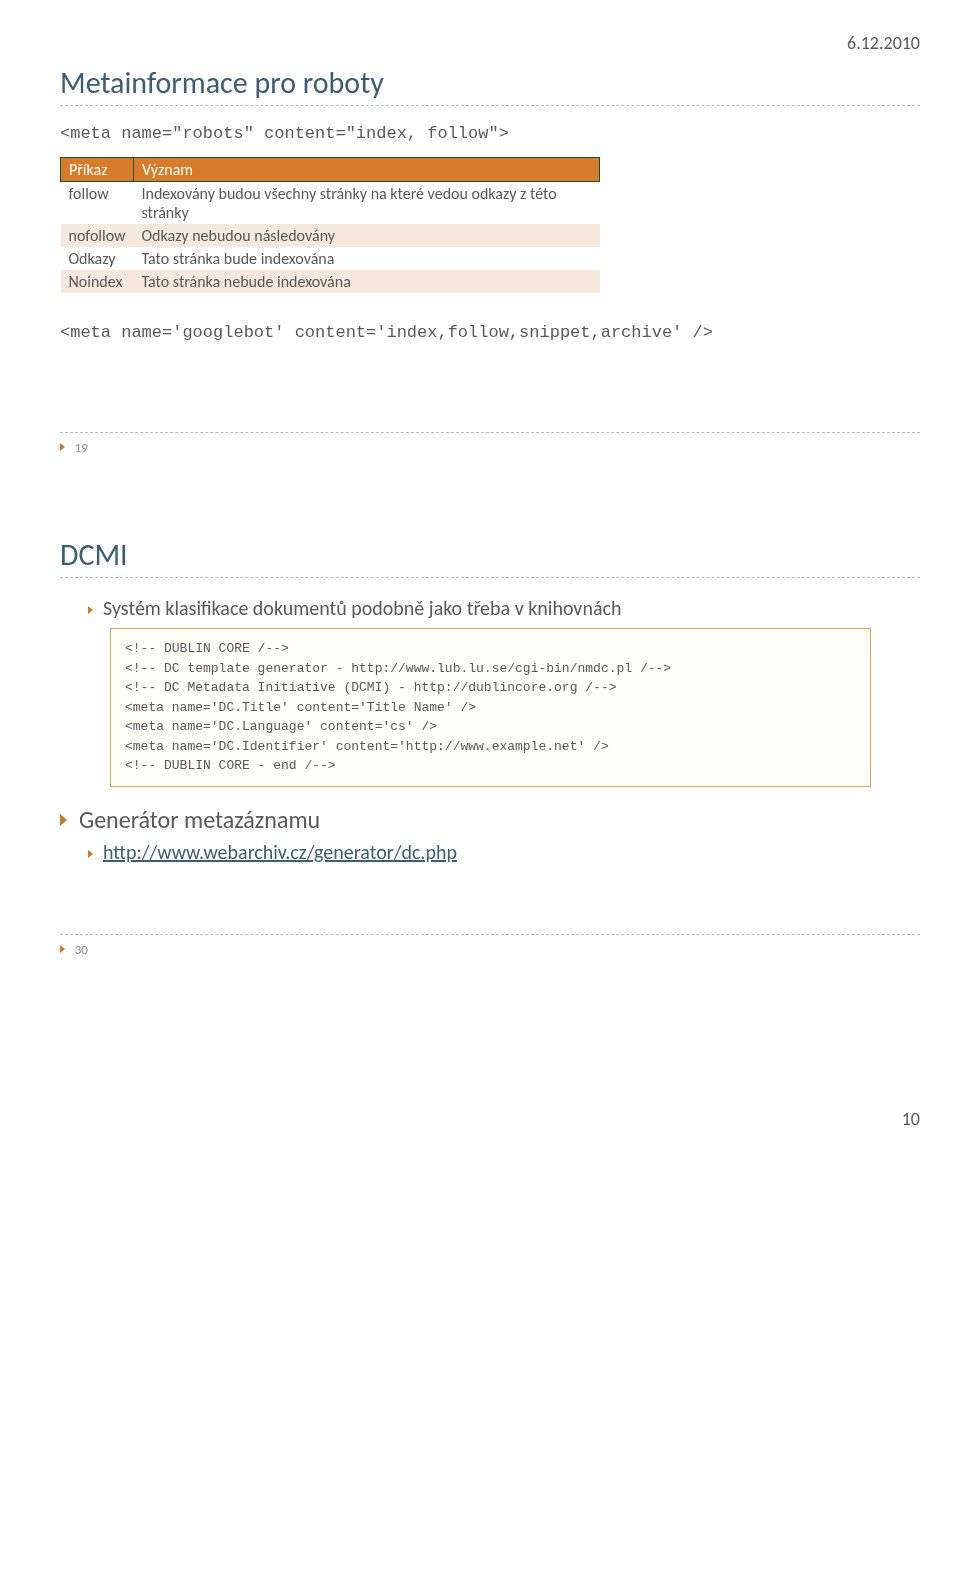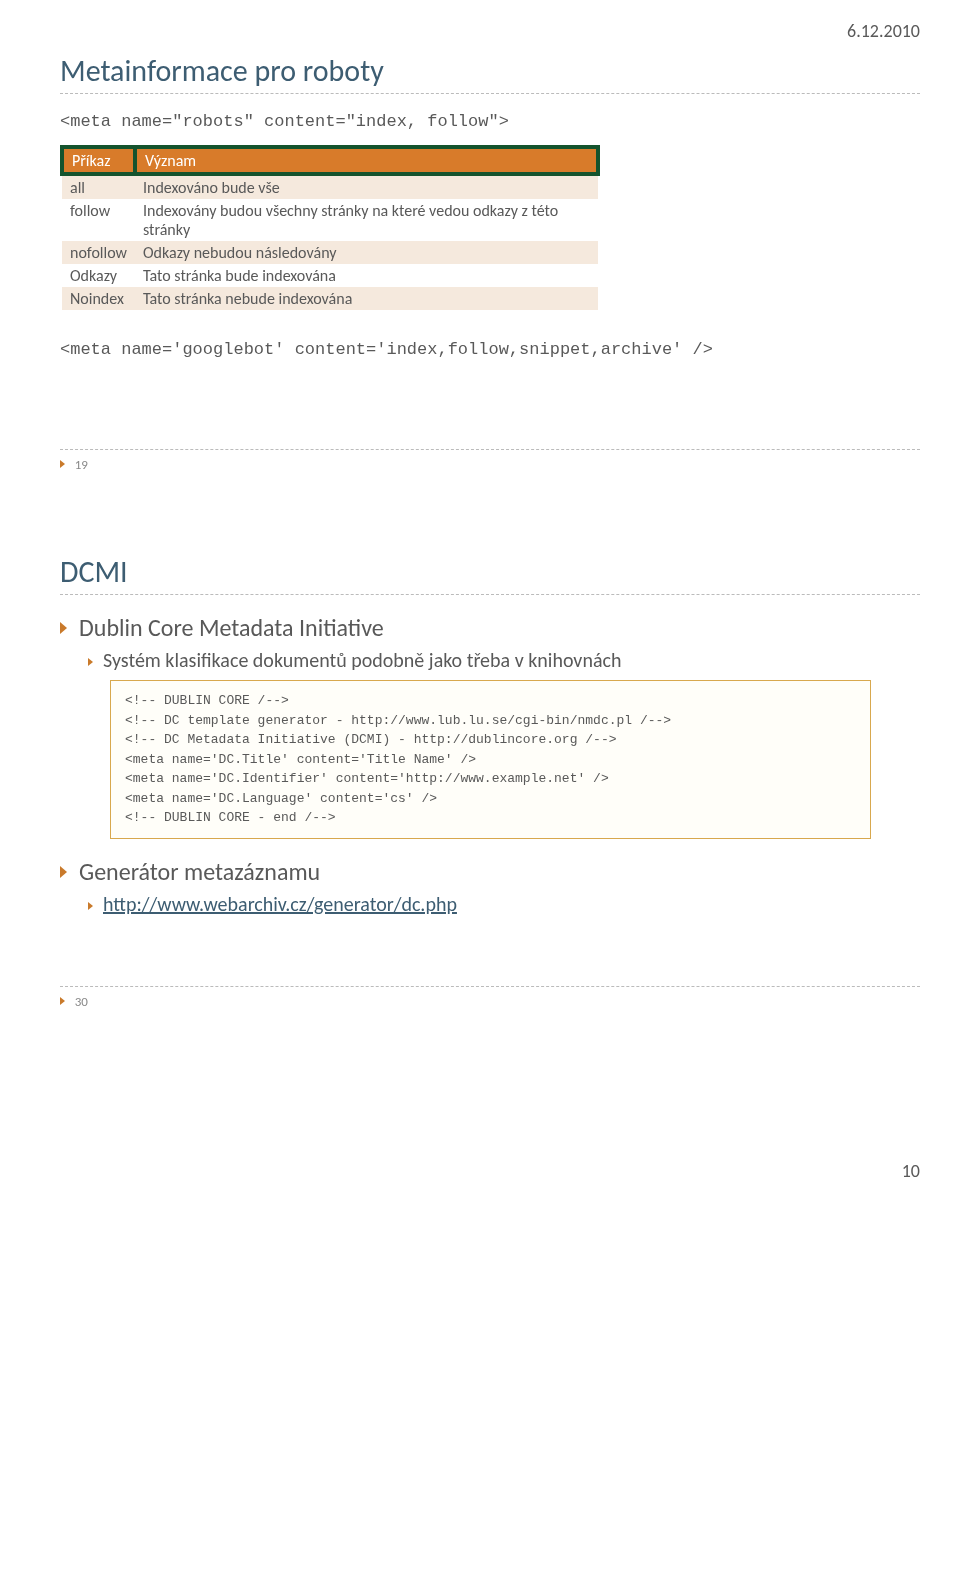--- a/index.html
+++ b/index.html
@@ -5,21 +5,21 @@
   * { box-sizing: border-box; margin: 0; padding: 0; }
   body {
     font-family: Calibri, Arial, sans-serif;
     background: #fff;
     width: 960px;
     color: #333;
     position: relative;
   }
   .page-header {
     text-align: right;
-    padding: 20px 40px 10px 0;
+    padding: 32px 40px 10px 0;
     color: #595959;
     font-size: 18px;
   }
   .content-wrap {
     padding: 0 40px 30px 60px;
   }
   .slide {
     margin-bottom: 80px;
   }
   .slide-title {
@@ -40,21 +40,21 @@
     border-collapse: collapse;
     width: 540px;
     font-size: 16px;
   }
   table.robots th {
     background: #d87b2a;
     color: #fff;
     text-align: left;
     font-weight: 400;
     padding: 2px 8px;
-    border: 4px solid #14532d;
+    border: 1px solid #14532d;
   }
   table.robots td {
     padding: 2px 8px;
     color: #595959;
     vertical-align: top;
   }
   table.robots tr.stripe td {
     background: #f5e9dd;
   }
   .slide-num-row {
@@ -122,24 +122,20 @@
   <div class="slide">
     <div class="slide-title">Metainformace pro roboty</div>
     <div class="code-line">&lt;meta name="robots" content="index, follow"&gt;</div>
 
     <table class="robots">
       <tbody>
           <tr>
         <th>Příkaz</th>
         <th>Význam</th>
       </tr>
-      <tr class="stripe">
-        <td>all</td>
-        <td>Indexováno bude vše</td>
-      </tr>
       <tr>
         <td>follow</td>
         <td>Indexovány budou všechny stránky na které vedou odkazy z této stránky</td>
       </tr>
       <tr class="stripe">
         <td>nofollow</td>
         <td>Odkazy nebudou následovány</td>
       </tr>
       <tr>
         <td>Odkazy</td>
@@ -156,34 +152,31 @@
 
     <div class="slide-num-row">
       <span class="tri"></span>
       <span class="slide-num">19</span>
     </div>
   </div>
 
   <div class="slide">
     <div class="slide-title">DCMI</div>
 
-    <div class="bullet-l1">
-      <span class="tri"></span><span>Dublin Core Metadata Initiative</span>
-    </div>
     <div class="bullet-l2">
       <span class="tri"></span><span>Systém klasifikace dokumentů podobně jako třeba v knihovnách</span>
     </div>
 
     <div class="code-box">
       <div>&lt;!-- DUBLIN CORE /--&gt;</div>
       <div>&lt;!-- DC template generator - http://www.lub.lu.se/cgi-bin/nmdc.pl /--&gt;</div>
       <div>&lt;!-- DC Metadata Initiative (DCMI) - http://dublincore.org /--&gt;</div>
       <div>&lt;meta name='DC.Title' content='Title Name' /&gt;</div>
+      <div>&lt;meta name='DC.Language' content='cs' /&gt;</div>
       <div>&lt;meta name='DC.Identifier' content='http://www.example.net' /&gt;</div>
-      <div>&lt;meta name='DC.Language' content='cs' /&gt;</div>
       <div>&lt;!-- DUBLIN CORE - end /--&gt;</div>
     </div>
 
     <div class="bullet-l1">
       <span class="tri"></span><span>Generátor metazáznamu</span>
     </div>
     <div class="bullet-l2">
       <span class="tri"></span><span class="link">http://www.webarchiv.cz/generator/dc.php</span>
     </div>
 

